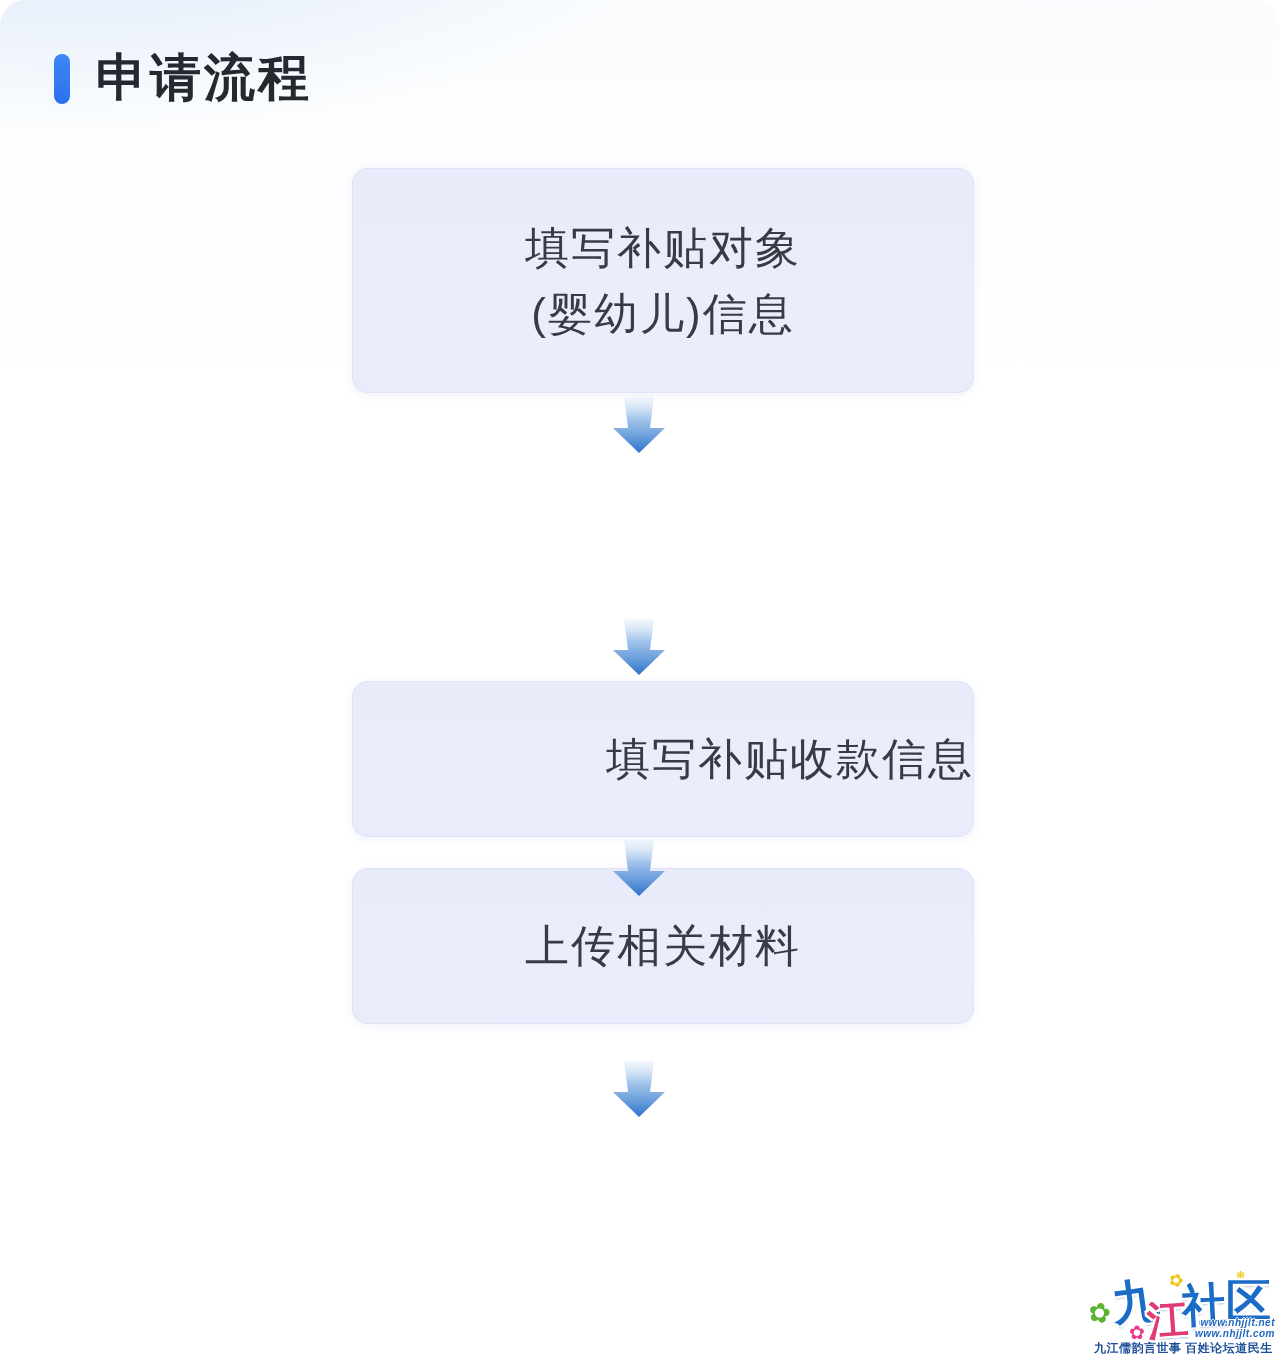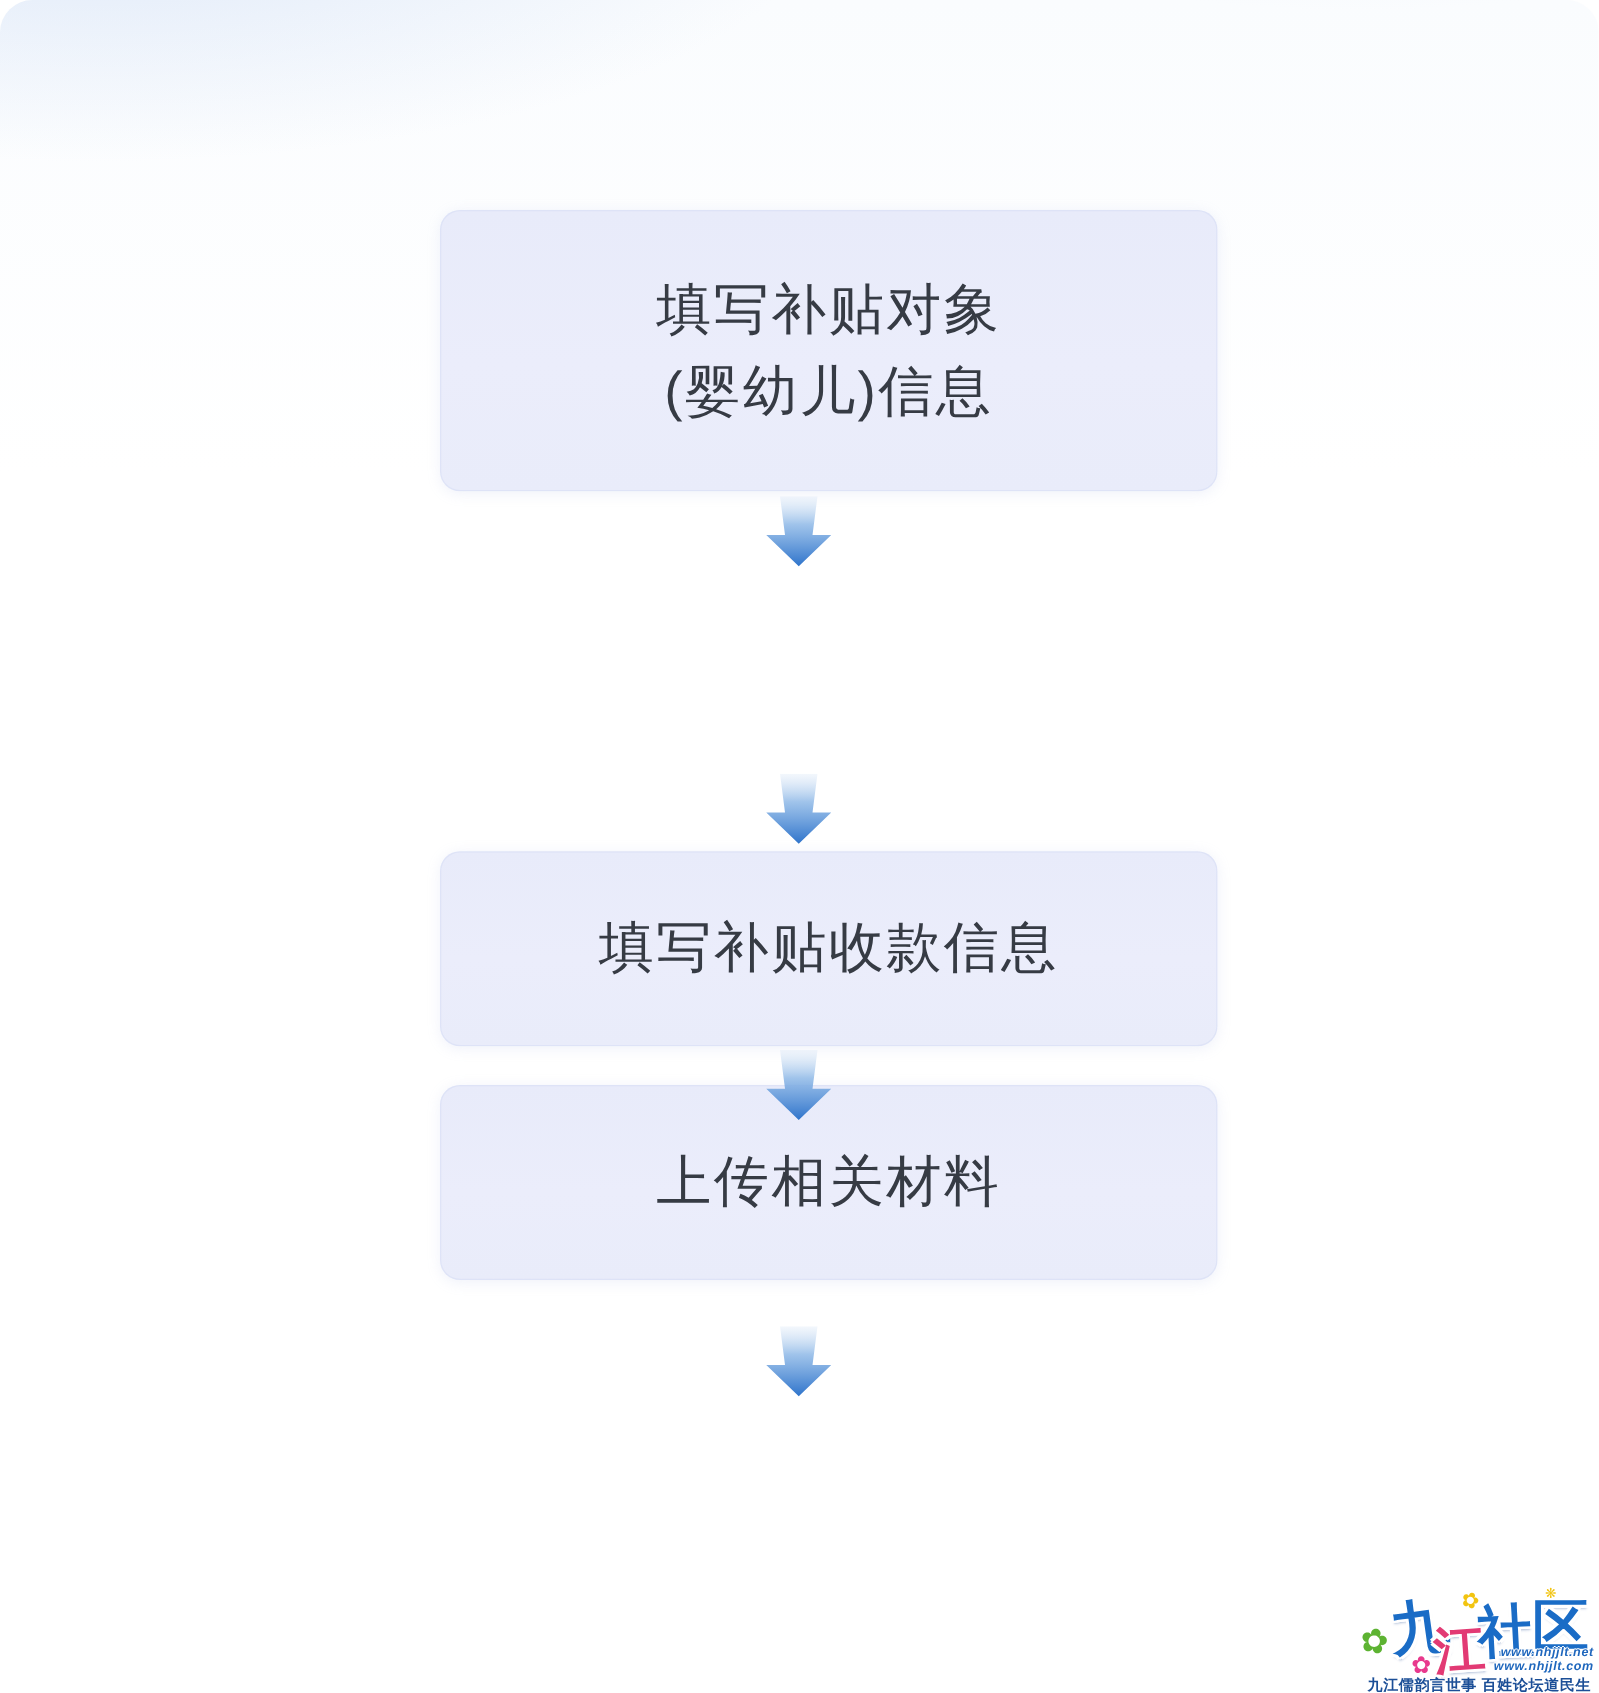--- a/index.html
+++ b/index.html
@@ -33,21 +33,21 @@
     border-radius:16px;
     box-shadow:0 2px 10px rgba(170,182,225,0.18), inset 0 0 0 1px rgba(214,220,244,0.55);
     display:flex; align-items:center; justify-content:center; text-align:center;
   }
   .flow-box .label {
     font-size:44px; font-weight:500; color:#363b44;
     letter-spacing:2px; line-height:66px; white-space:pre-line;
   }
   .box-1 { top:168px; height:225px; }
   .box-2 { top:460px; height:156px; }
-  .box-3 { top:681px; height:156px; }
+  .box-3 { top:681px; height:156px;justify-content:flex-end; }
   .box-4 { top:868px; height:156px; }
   .box-5 { top:1123px; height:156px; }
 
   .flow-arrow { position:absolute; left:608px; width:62px; height:58px; }
   .arrow-1 { top:397px; } .arrow-2 { top:619px; }
   .arrow-3 { top:840px; } .arrow-4 { top:1061px; }
 
   
   .logo { position:absolute; left:1090px; top:1274px; width:189px; height:80px; }
   .logo .big {
@@ -77,20 +77,24 @@
     position:absolute; left:4px; top:66px; width:182px;
     font-size:12px; font-weight:700; color:#1c4f97; letter-spacing:0.5px;
     white-space:nowrap;
   }
 </style>
 </head>
 <body>
 
 <div class="page">
 
+  <div class="header">
+    <div class="pill"></div>
+    <div class="title">申请流程</div>
+  </div>
 
   <div class="flow-box box-1">
     <span class="label">填写补贴对象
 (婴幼儿)信息</span>
   </div>
   <div class="flow-box box-3">
     <span class="label">填写补贴收款信息</span>
   </div>
   <div class="flow-box box-4">
     <span class="label">上传相关材料</span>

